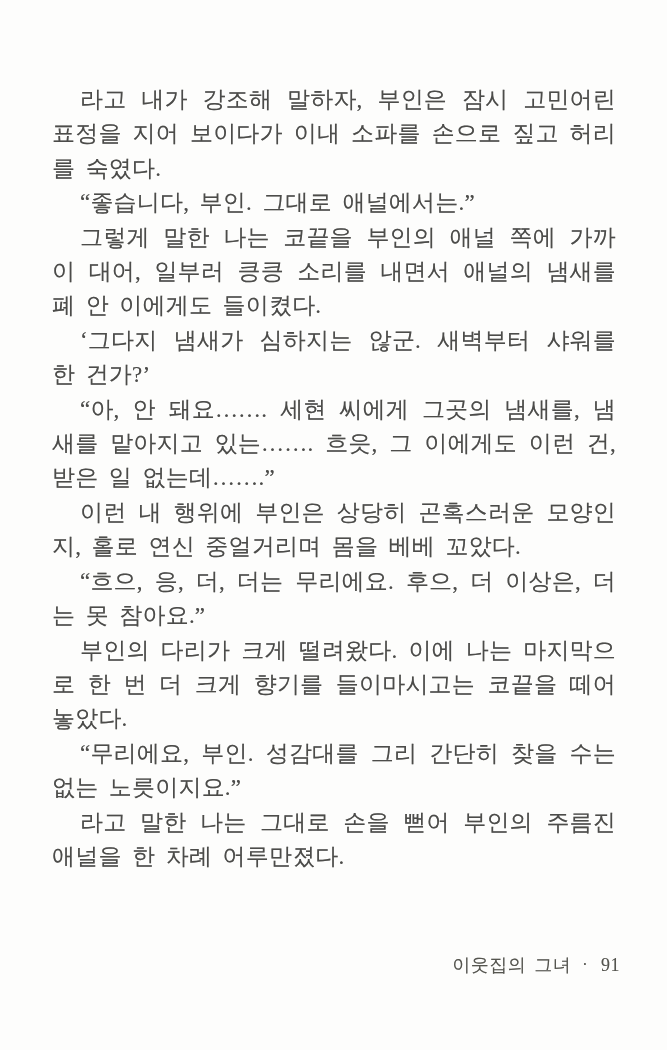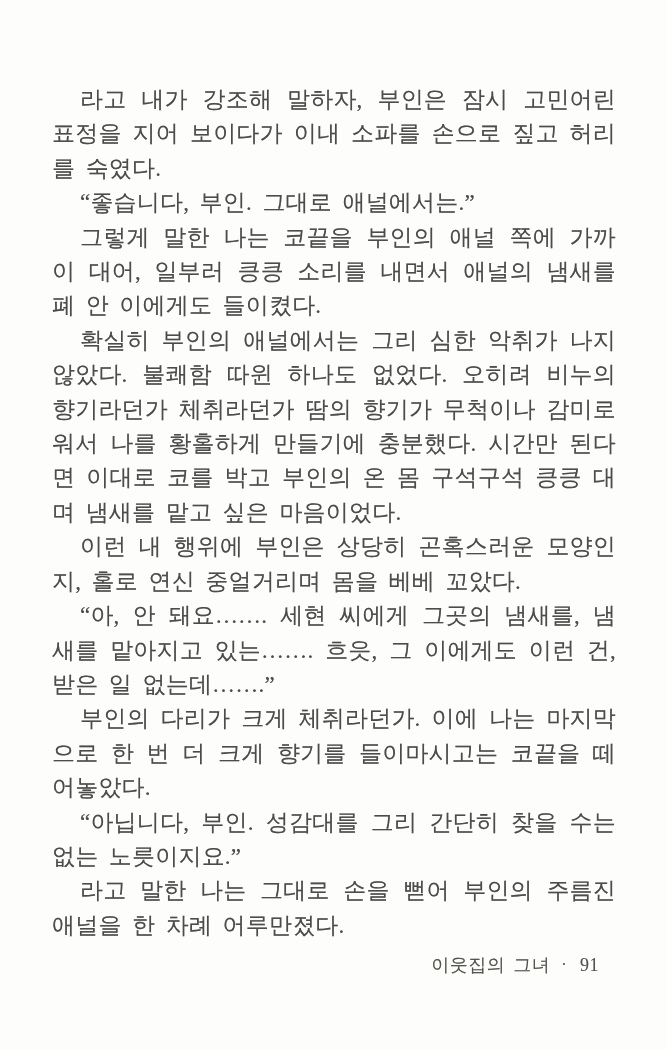--- a/index.html
+++ b/index.html
@@ -36,21 +36,21 @@
     text-shadow: 0 0 0.6px rgba(76,76,74,0.45);
   }
 
   .text-block p {
     text-indent: 28px;
   }
 
   .page-footer {
     position: absolute;
     top: 953px;
-    right: 68px;
+    right: 47px;
     color: #55554f;
     font-size: 18px;
     letter-spacing: 0.5px;
     word-spacing: 3px;
     text-shadow: 0 0 0.5px rgba(85,85,79,0.4);
     white-space: nowrap;
   }
 
   .page-footer .sep {
     display: inline-block;
@@ -61,25 +61,26 @@
 </style>
 </head>
 <body>
 
 <div class="page">
 
   <div class="text-block">
     <p>라고 내가 강조해 말하자, 부인은 잠시 고민어린 표정을 지어 보이다가 이내 소파를 손으로 짚고 허리를 숙였다.</p>
     <p>“좋습니다, 부인. 그대로 애널에서는.”</p>
     <p>그렇게 말한 나는 코끝을 부인의 애널 쪽에 가까이 대어, 일부러 킁킁 소리를 내면서 애널의 냄새를 폐 안 이에게도 들이켰다.</p>
-    <p>확실히 부인의 애널에서는 그리 심한 악취가 나지 않았다. 불쾌함 따윈 하나도 없었다. 오히려 비누의 향기라던가 체취라던가 땀의 향기가 무척이나 감미로워서 나를 황홀하게 만들기에 충분했다. 시간만 된다면 이대로 코를 박고 부인의 온 몸 구석구석 킁킁 대며 냄새를 맡고 싶은 마음이었다.</p>
+    <p>‘그다지 냄새가 심하지는 않군. 새벽부터 샤워를 한 건가?’</p>
+    <p>“아, 안 돼요……. 세현 씨에게 그곳의 냄새를, 냄새를 맡아지고 있는……. 흐읏, 그 이에게도 이런 건, 받은 일 없는데…….”</p>
     <p>이런 내 행위에 부인은 상당히 곤혹스러운 모양인지, 홀로 연신 중얼거리며 몸을 베베 꼬았다.</p>
-    <p>“아, 안 돼요……. 세현 씨에게 그곳의 냄새를, 냄새를 맡아지고 있는……. 흐읏, 그 이에게도 이런 건, 받은 일 없는데…….”</p>
-    <p>부인의 다리가 크게 체취라던가. 이에 나는 마지막으로 한 번 더 크게 향기를 들이마시고는 코끝을 떼어놓았다.</p>
-    <p>“아닙니다, 부인. 성감대를 그리 간단히 찾을 수는 없는 노릇이지요.”</p>
+    <p>“흐으, 응, 더, 더는 무리에요. 후으, 더 이상은, 더는 못 참아요.”</p>
+    <p>부인의 다리가 크게 떨려왔다. 이에 나는 마지막으로 한 번 더 크게 향기를 들이마시고는 코끝을 떼어놓았다.</p>
+    <p>“무리에요, 부인. 성감대를 그리 간단히 찾을 수는 없는 노릇이지요.”</p>
     <p>라고 말한 나는 그대로 손을 뻗어 부인의 주름진 애널을 한 차례 어루만졌다.</p>
   </div>
 
   <div class="page-footer">
     <span>이웃집의 그녀</span><span class="sep">·</span><span>91</span>
   </div>
 
 </div>
 
 </body></html>

